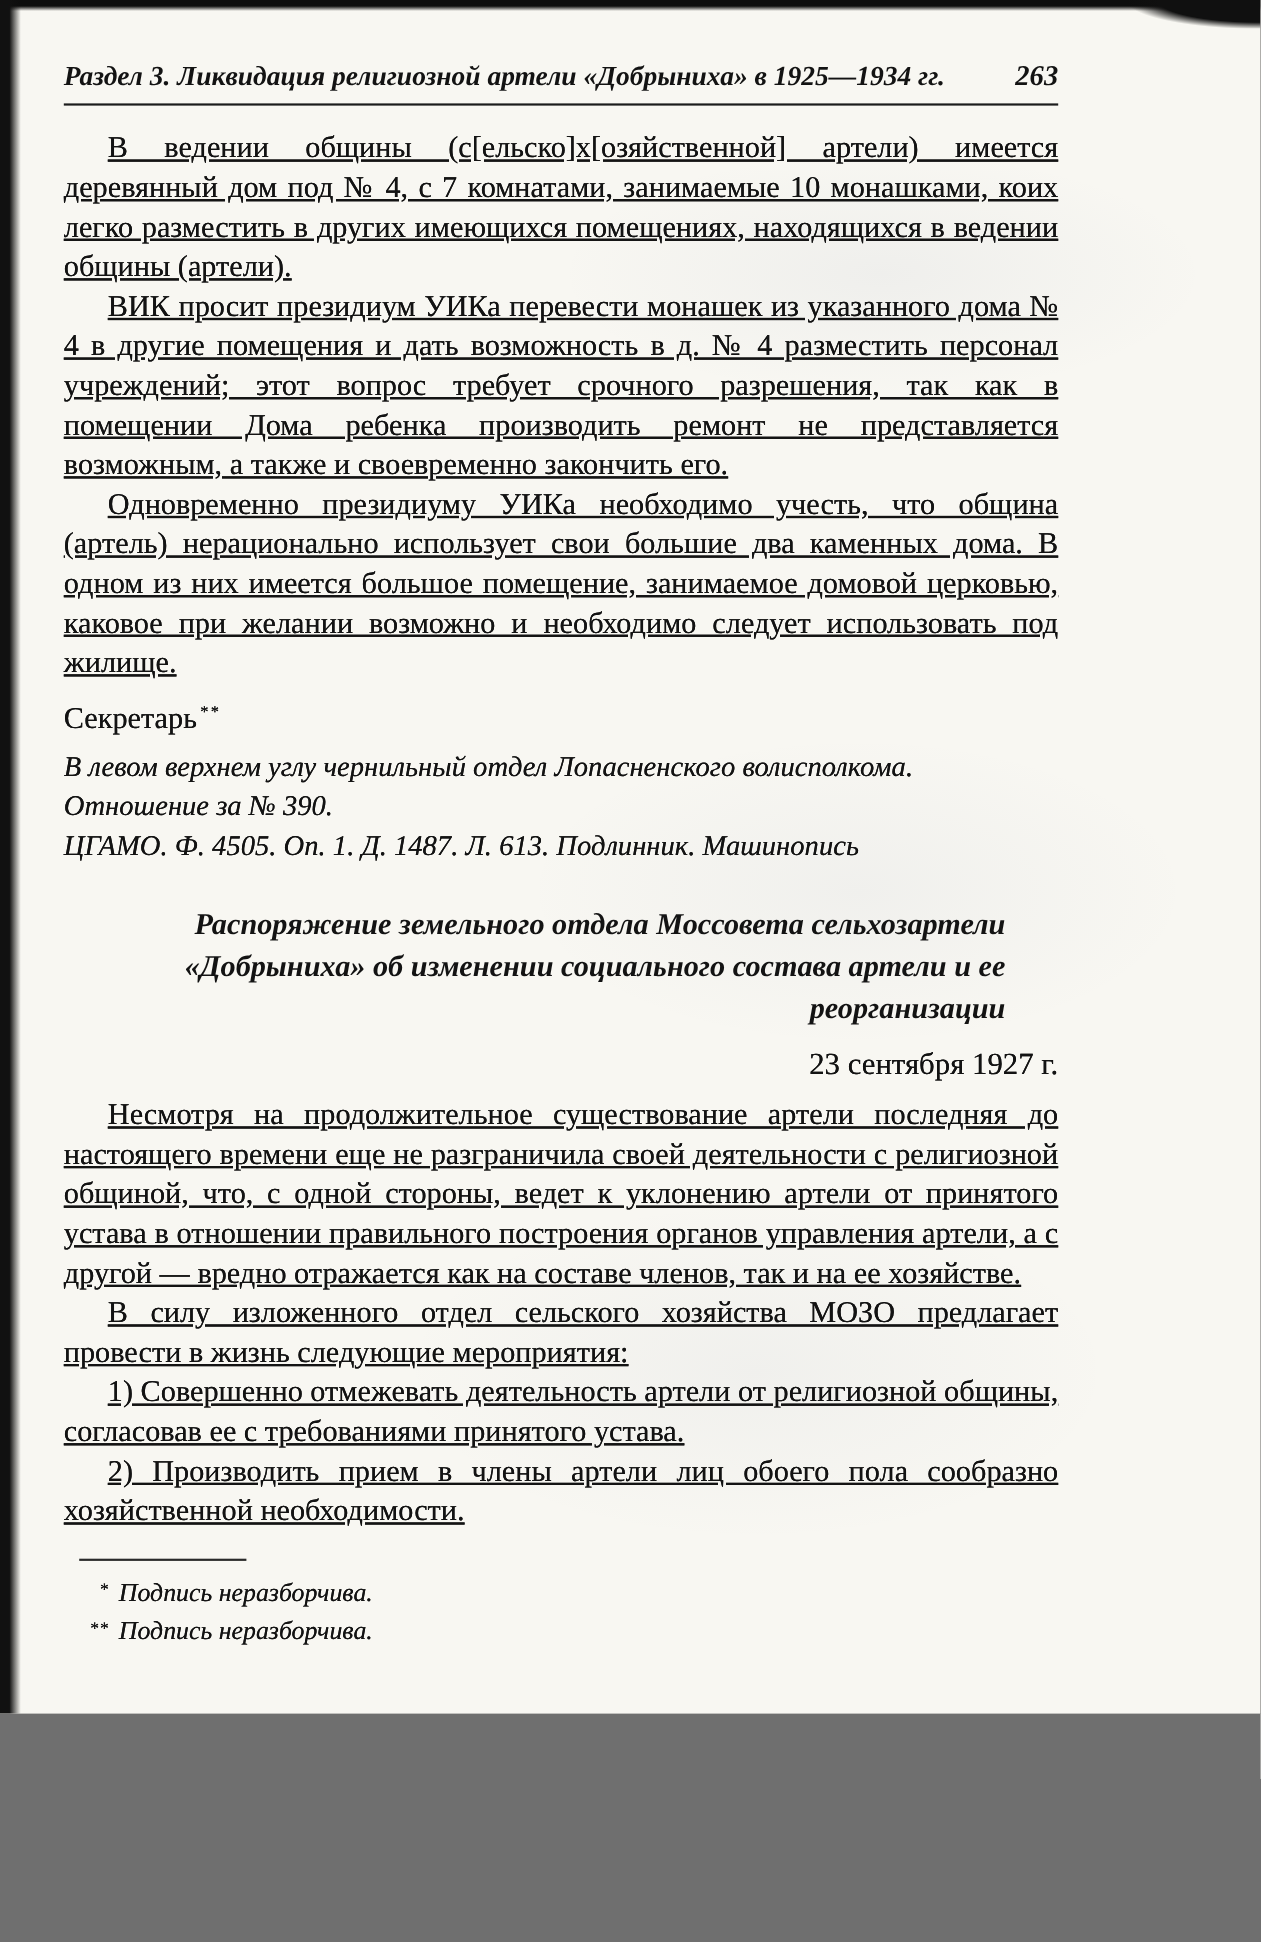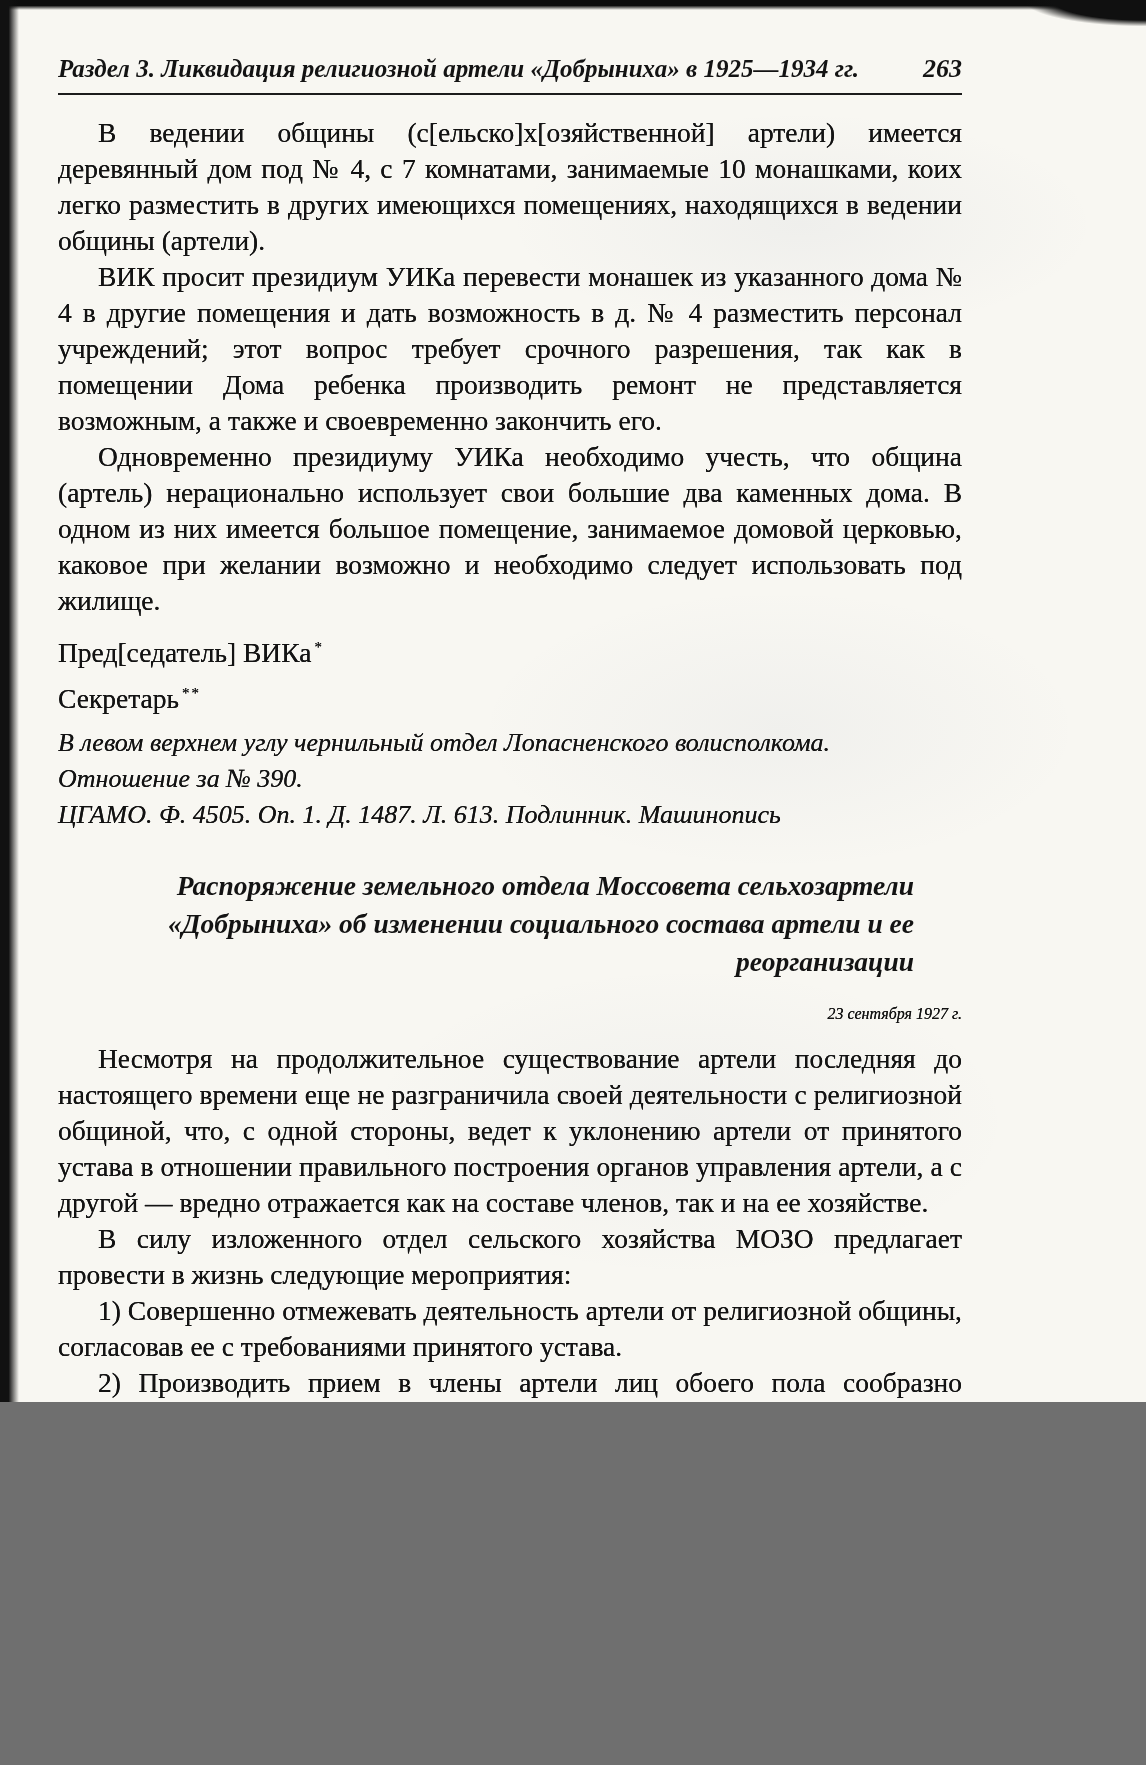--- a/index.html
+++ b/index.html
@@ -2,21 +2,21 @@
 <html lang="ru"><head>
 <meta charset="utf-8">
 <style>
   * { margin: 0; padding: 0; box-sizing: border-box; }
   html, body { background: #6f6f6f; }
   body { display: flex; justify-content: flex-start; }
 
   .page {
     position: relative;
     width: 1146px;
-    height: 1402px;
+    height: 1558px;
     background: #f8f7f2;
     color: #131313;
     font-family: "Liberation Serif", "DejaVu Serif", serif;
     overflow: hidden;
   }
 
   
   .edge-top {
     position: absolute; top: 0; left: 0; right: 0; height: 10px;
     background: linear-gradient(to bottom, #0d0d0d 55%, rgba(13,13,13,0));
@@ -64,20 +64,21 @@
     border-top: 2px solid #1c1c1c;
     margin: 9px 0 20px 0;
   }
 
   
   p.body {
     font-size: 27.5px;
     line-height: 36px;
     text-align: justify;
     text-shadow: 0 0 0.4px currentColor;
+    text-decoration: underline;
   }
   p.indent { text-indent: 40px; }
 
   .signature {
     font-size: 27.5px;
     line-height: 40px;
     text-shadow: 0 0 0.4px currentColor;
   }
   .signatures { margin-top: 8px; }
   .signature sup { font-size: 15px; margin-left: 3px; letter-spacing: 2px; }
@@ -96,22 +97,21 @@
     text-align: right;
     font-weight: bold;
     font-style: italic;
     font-size: 27.5px;
     line-height: 38px;
   }
 
   .doc-date {
     margin-top: 16px;
     text-align: right;
-    font-style: italic;
-    font-size: 16px;
+    font-size: 28px;
     line-height: 34px;
     text-shadow: 0 0 0.3px currentColor;
   }
   .doc-body { margin-top: 10px; }
 
   .footnote-sep {
     border: none;
     border-top: 2px solid #2a2a2a;
     width: 152px;
     margin: 26px 0 12px 14px;
@@ -152,21 +152,20 @@
       <span class="page-num">263</span>
     </div>
     <hr class="head-rule">
 
     <div>
       <p class="body indent">В ведении общины (с[ельско]х[озяйственной] артели) имеется деревянный дом под № 4, с 7 комнатами, занимаемые 10 монашками, коих легко разместить в других имеющихся помещениях, находящихся в ведении общины (артели).</p>
       <p class="body indent">ВИК просит президиум УИКа перевести монашек из указанного дома № 4 в другие помещения и дать возможность в д. № 4 разместить персонал учреждений; этот вопрос требует срочного разрешения, так как в помещении Дома ребенка производить ремонт не представляется возможным, а также и своевременно закончить его.</p>
       <p class="body indent">Одновременно президиуму УИКа необходимо учесть, что община (артель) нерационально использует свои большие два каменных дома. В одном из них имеется большое помещение, занимаемое домовой церковью, каковое при желании возможно и необходимо следует использовать под жилище.</p>
 
       <div class="signatures">
-        <p class="signature"><span>Пред[седатель] ВИКа</span><sup>*</sup></p>
         <p class="signature"><span>Секретарь</span><sup>**</sup></p>
       </div>
 
       <div class="notes">
         <p class="note">В левом верхнем углу чернильный отдел Лопасненского волисполкома.</p>
         <p class="note">Отношение за № 390.</p>
         <p class="note">ЦГАМО. Ф. 4505. Оп. 1. Д. 1487. Л. 613. Подлинник. Машинопись</p>
       </div>
     </div>
 

